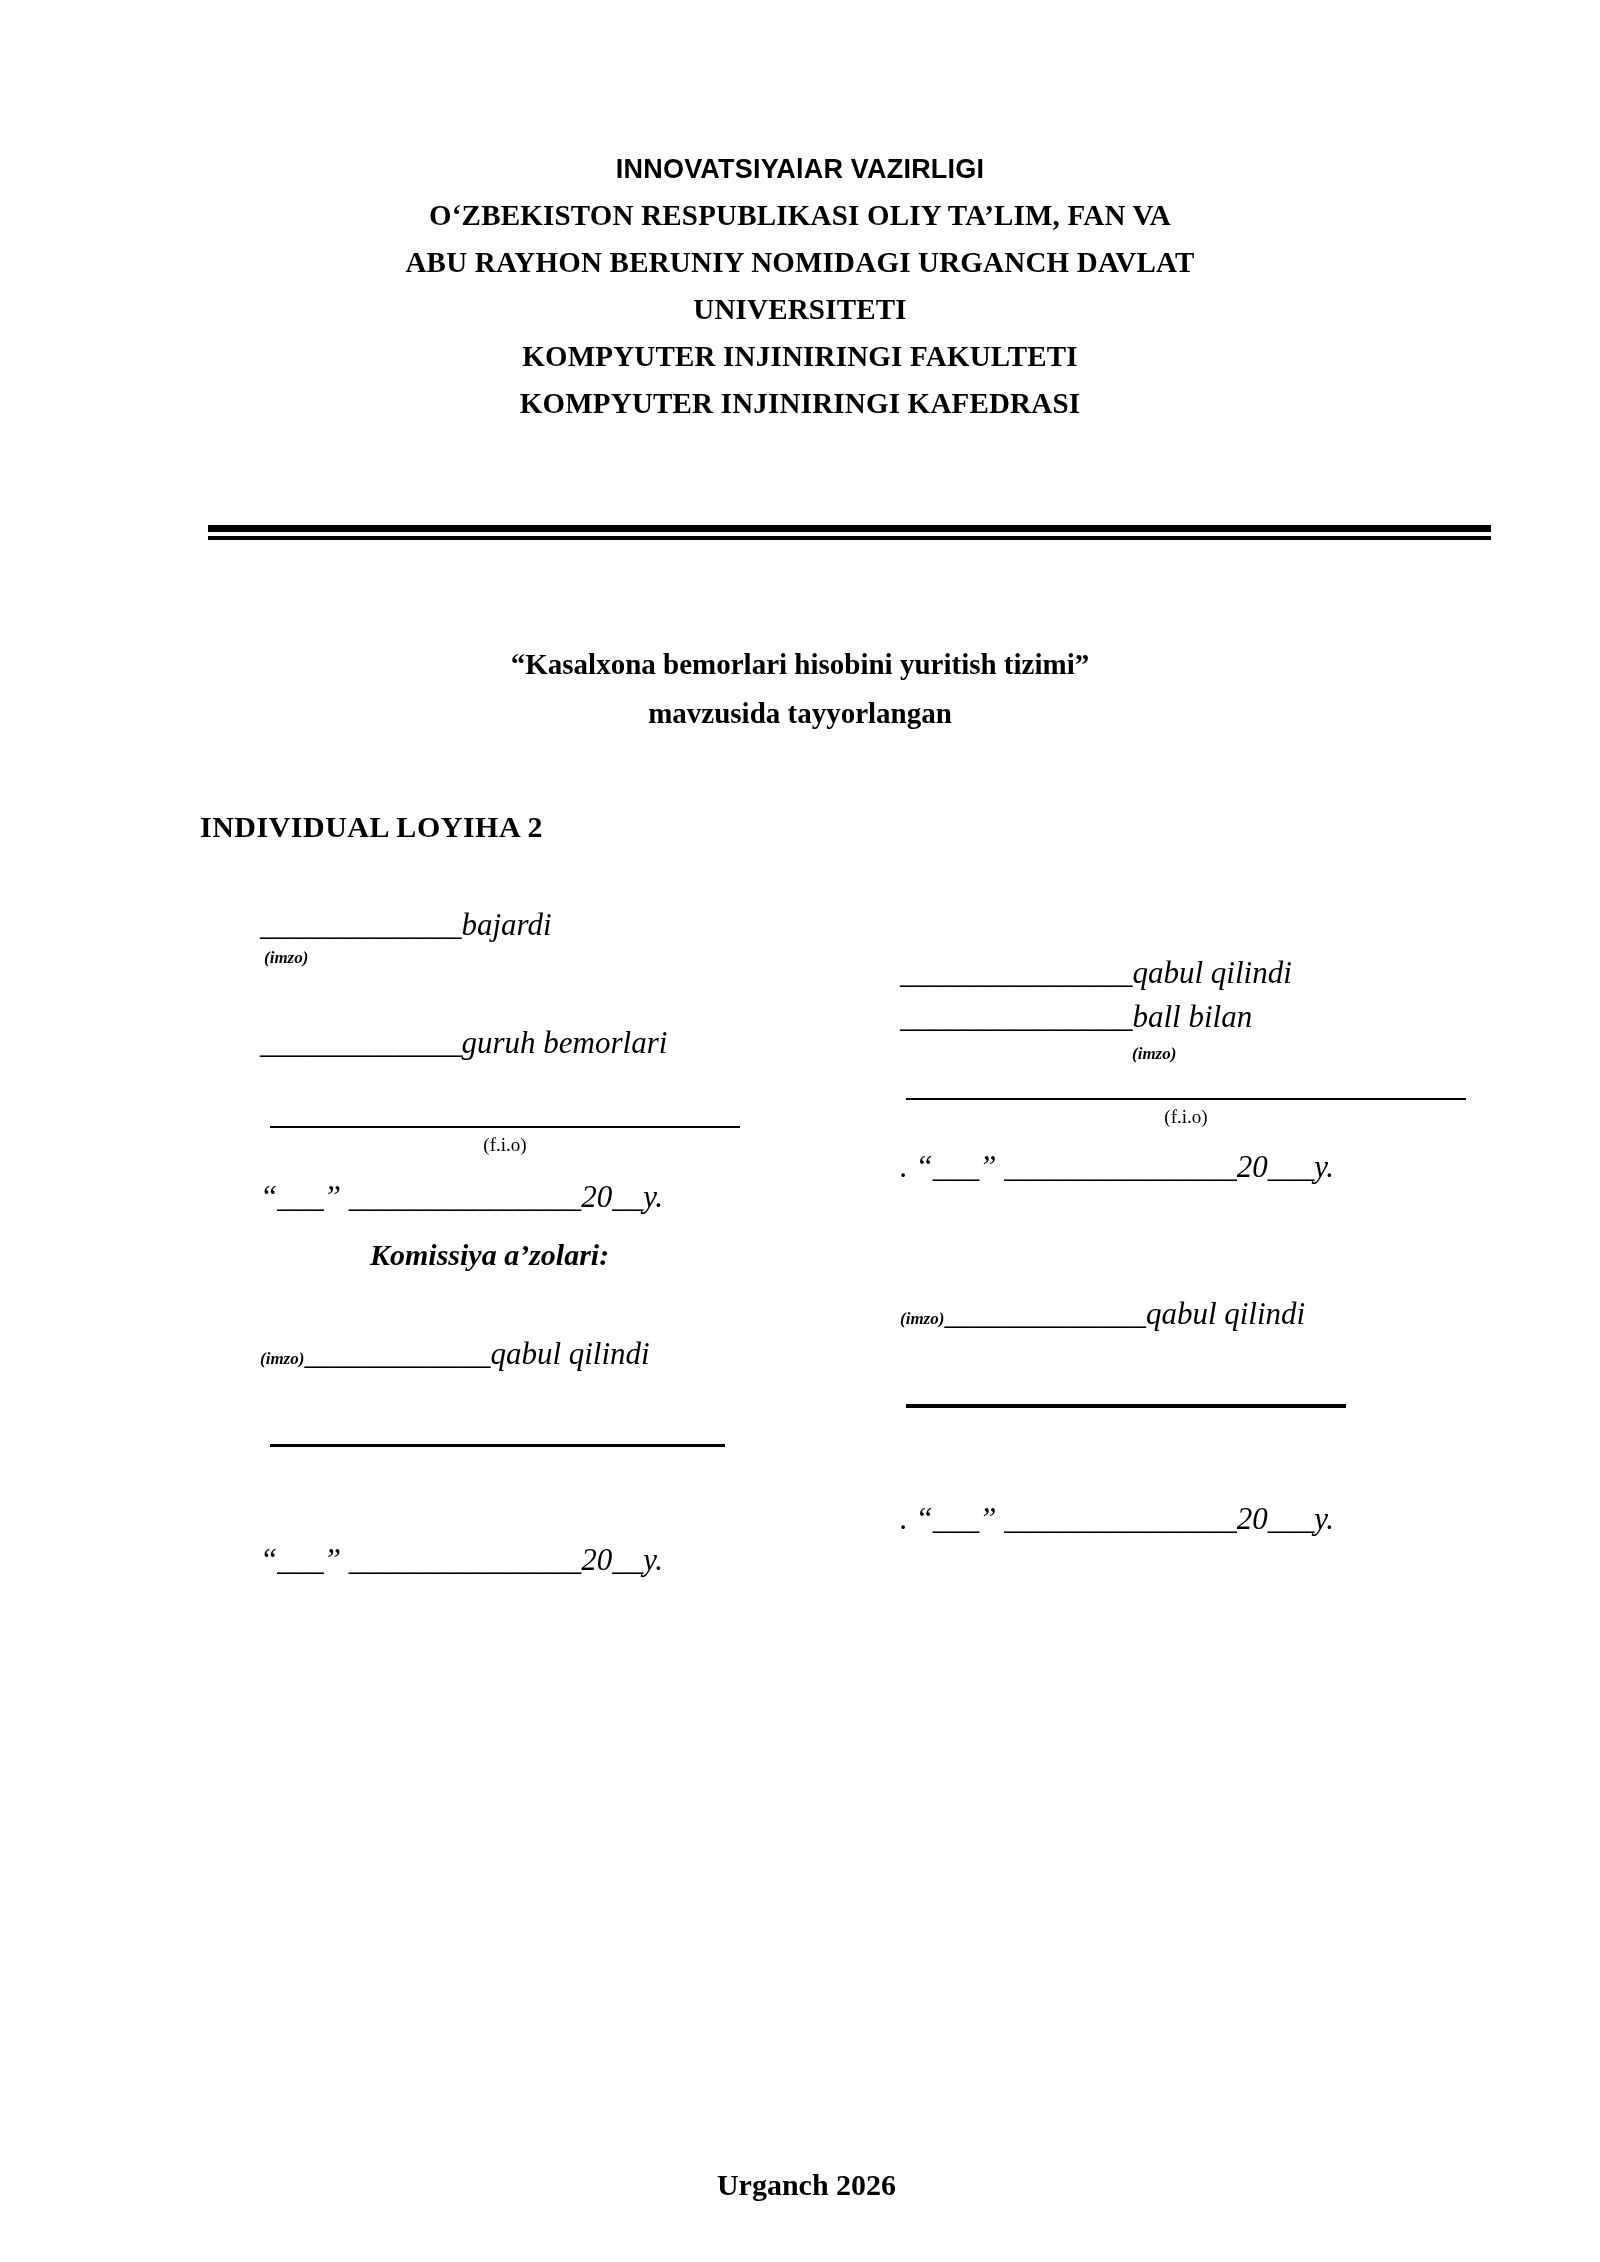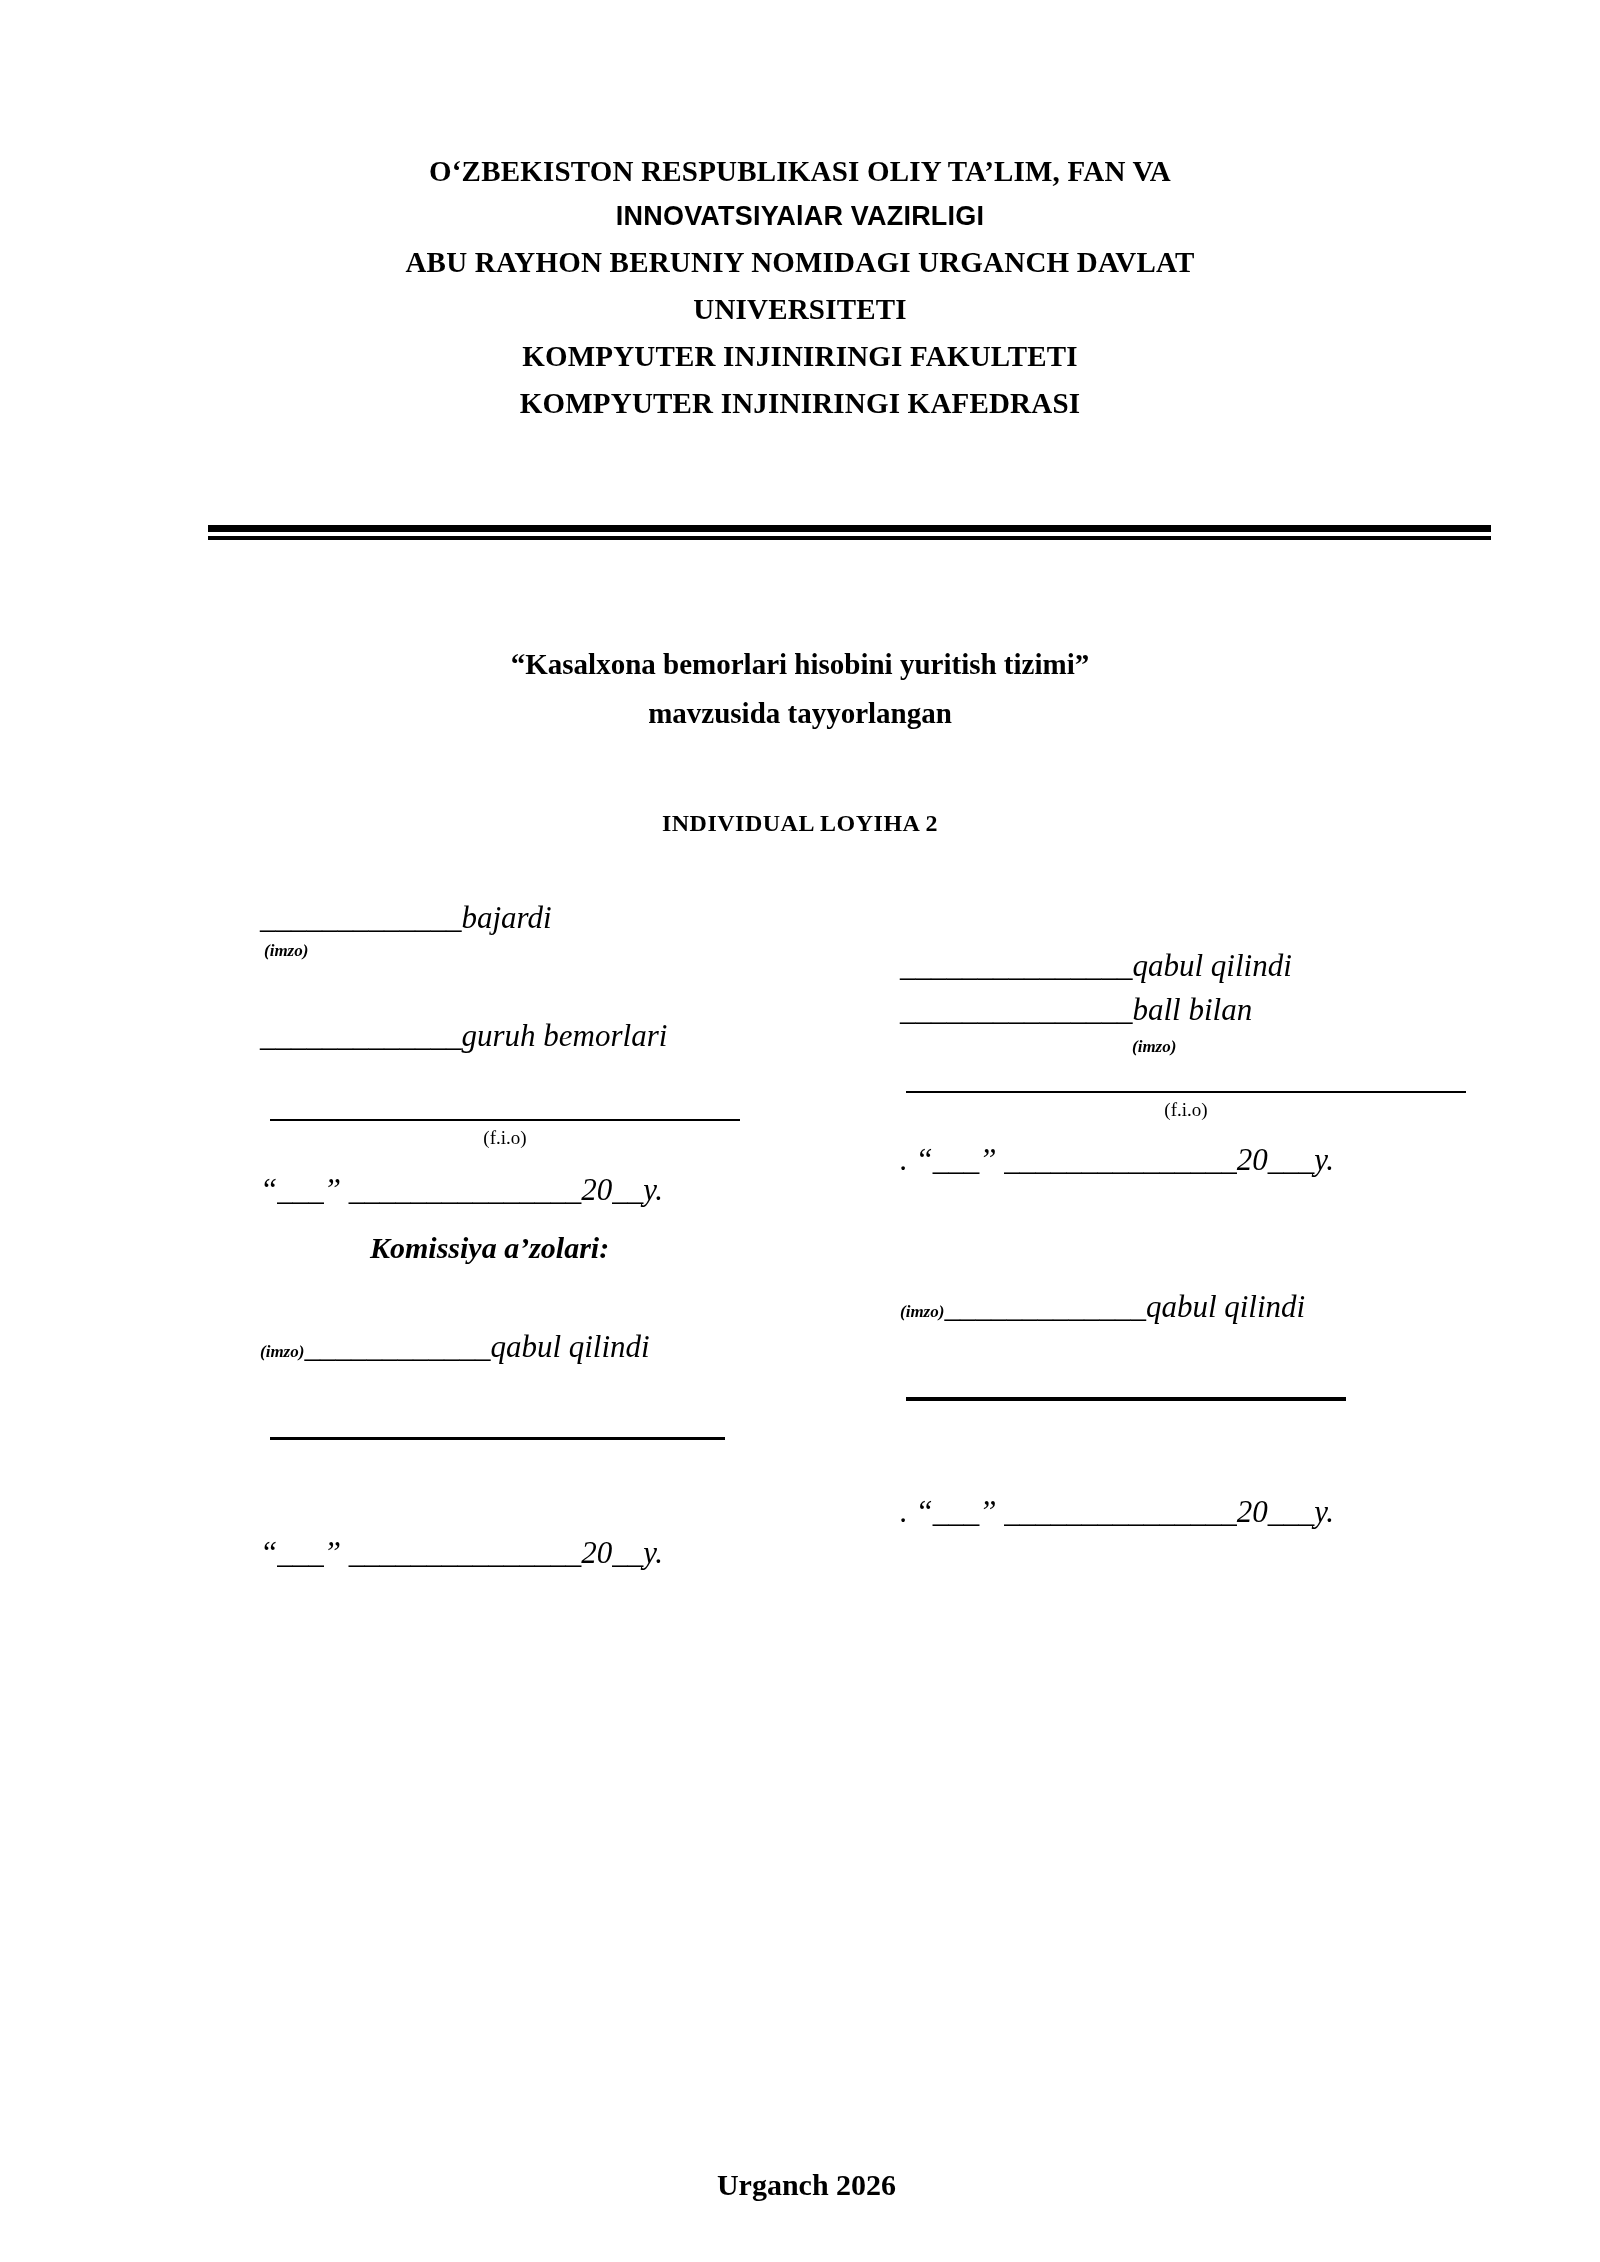--- a/index.html
+++ b/index.html
@@ -63,23 +63,22 @@
     margin-top: 100px;
     text-align: center;
   }
   .title-block .tline {
     font-weight: bold;
     font-size: 29px;
     line-height: 1.7;
   }
   .doc-type {
     margin-top: 72px;
-    text-align: center;
-    font-weight: bold;
-    font-size: 24px;
+    font-weight: bold;
+    font-size: 30px;
     letter-spacing: 0.5px;
   }
 
   
   .sig-area {
     margin-top: 54px;
     position: relative;
     height: 860px;
   }
   .col-left {
@@ -181,22 +180,22 @@
     font-size: 30px;
     margin-left: 13px;
   }
 </style>
 </head>
 <body>
 
 <div class="page">
 
   <div class="header">
+    <div class="header-line sans">INNOVATSIYAlAR VAZIRLIGI</div>
     <div class="header-line">O‘ZBEKISTON RESPUBLIKASI OLIY TA’LIM, FAN VA</div>
-    <div class="header-line sans">INNOVATSIYAlAR VAZIRLIGI</div>
     <div class="header-line">ABU RAYHON BERUNIY NOMIDAGI URGANCH DAVLAT</div>
     <div class="header-line">UNIVERSITETI</div>
     <div class="header-line">KOMPYUTER INJINIRINGI FAKULTETI</div>
     <div class="header-line">KOMPYUTER INJINIRINGI KAFEDRASI</div>
   </div>
 
   <div class="divider">
     <div class="rule-thick"></div>
     <div class="rule-gap"></div>
     <div class="rule-thin"></div>

